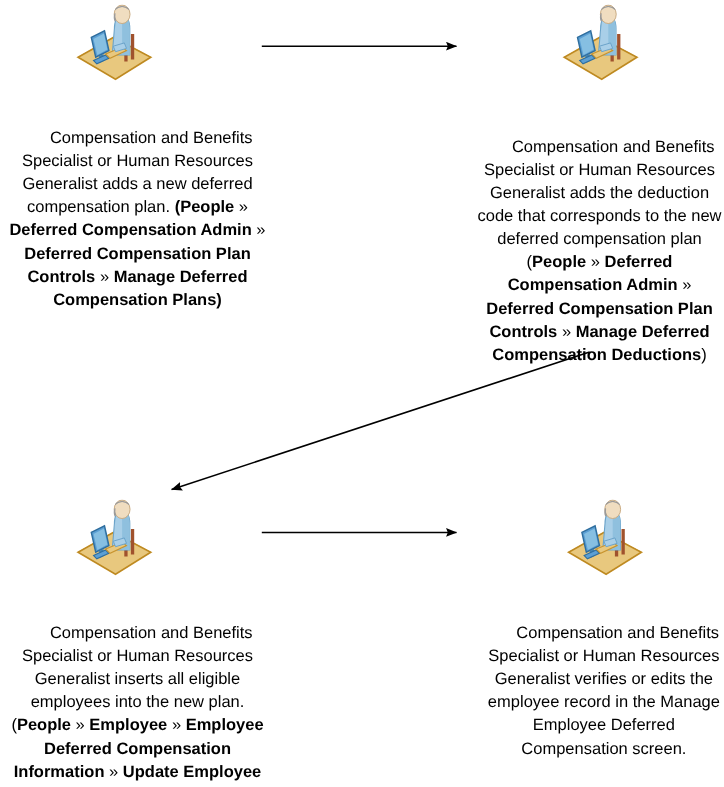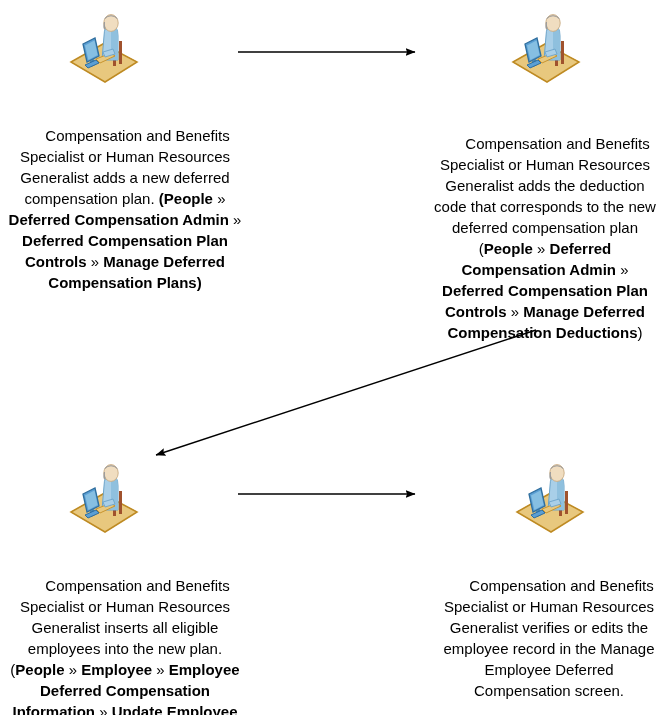--- a/index.html
+++ b/index.html
@@ -12,21 +12,21 @@
     height: 715px;
     position: relative;
     overflow: hidden;
     font-family: "Liberation Sans", sans-serif;
     color: #000000;
     -webkit-font-smoothing: antialiased;
   }
 
   #diagram {
     position: absolute;
-    left: 0; top: 14px;
+    left: 0; top: 4px;
     width: 658px;
     height: 514px;
   }
 
   
   #arrows {
     position: absolute;
     left: 0; top: 0;
     width: 658px;
     height: 715px;

